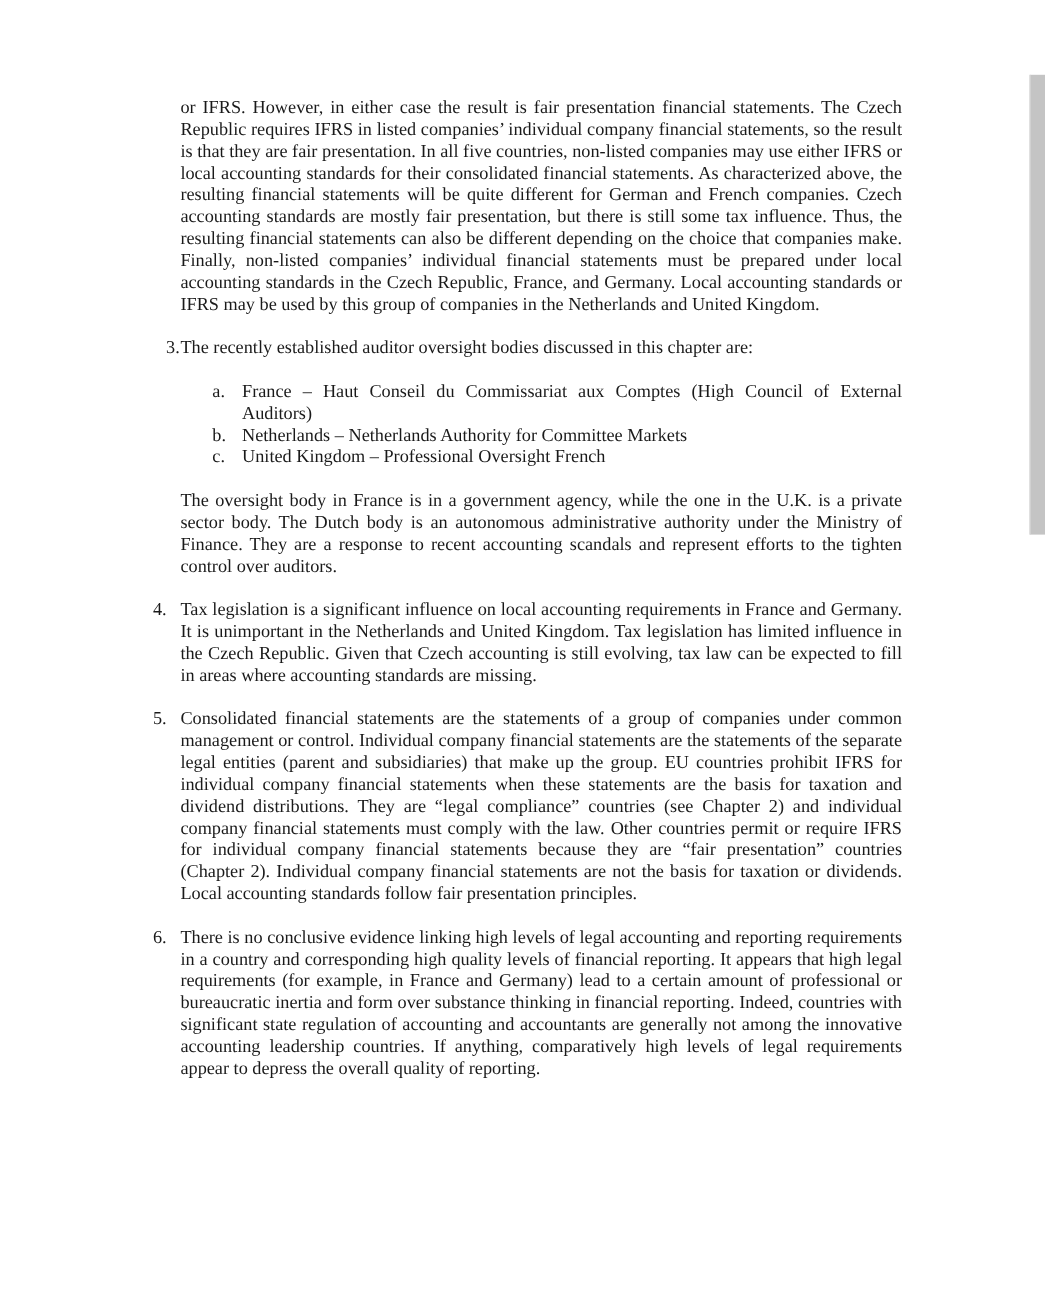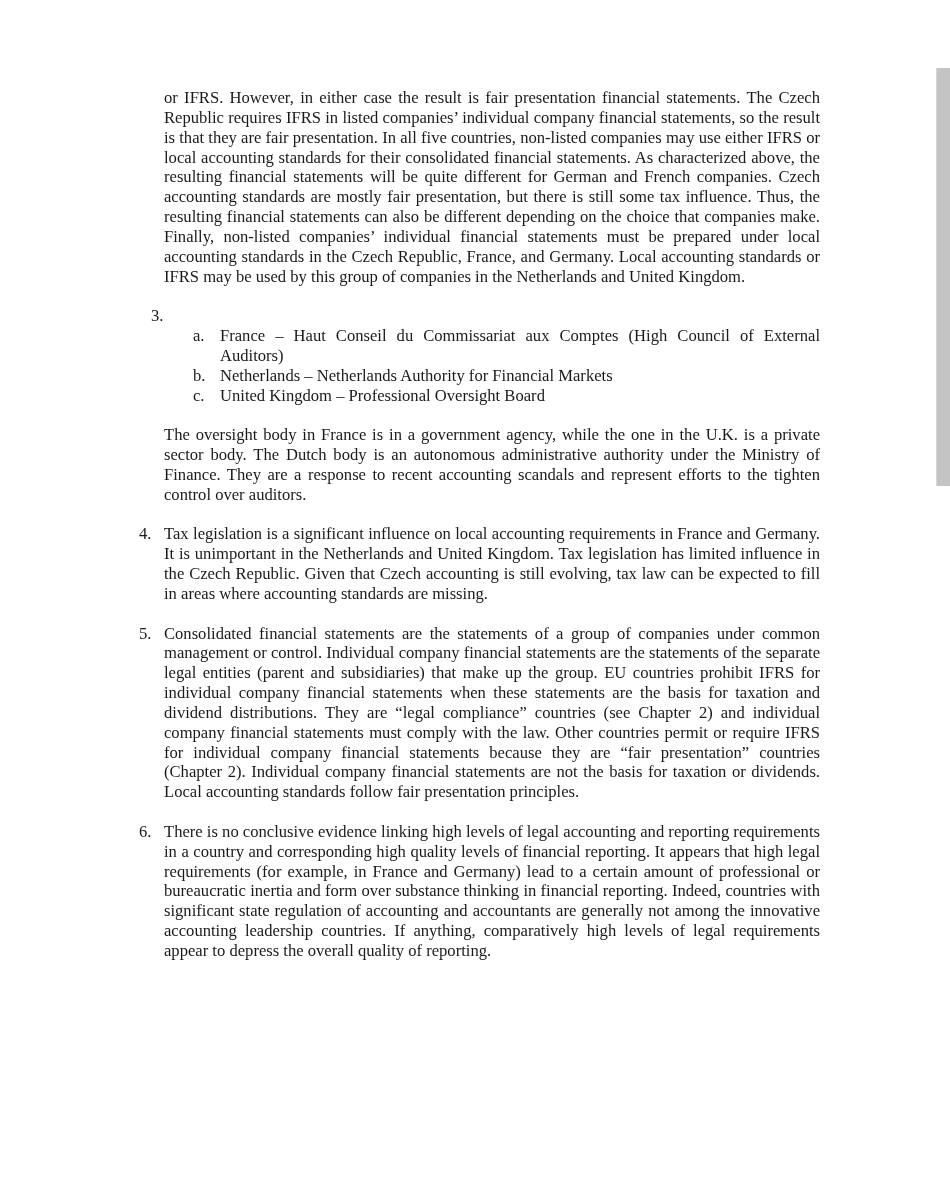--- a/index.html
+++ b/index.html
@@ -145,36 +145,37 @@
 <div class="page">
 
   <div class="content">
 
     <p class="para body-para">or IFRS.  However, in either case the result is fair presentation financial statements.  The Czech Republic requires IFRS in listed companies’ individual company financial statements, so the result is that they are fair presentation.  In all five countries, non-listed companies may use either IFRS or local accounting standards for their consolidated financial statements.  As characterized above, the resulting financial statements will be quite different for German and French companies.  Czech accounting standards are mostly fair presentation, but there is still some tax influence.  Thus, the resulting financial statements can also be different depending on the choice that companies make.  Finally, non-listed companies’ individual financial statements must be prepared under local accounting standards in the Czech Republic, France, and Germany.  Local accounting standards or IFRS may be used by this group of companies in the Netherlands and United Kingdom.</p>
 
     <div class="gap-para"></div>
 
     <div class="num-item style-a">
       <span class="marker">3.</span>
+      <span>The recently established auditor oversight bodies discussed in this chapter are:</span>
     </div>
 
     <div class="gap-sub"></div>
 
     <div class="sub-list">
       <div class="sub-item">
         <span class="marker">a.</span>
         <span>France – Haut Conseil du Commissariat aux Comptes (High Council of External Auditors)</span>
       </div>
       <div class="sub-item single">
         <span class="marker">b.</span>
-        <span>Netherlands – Netherlands Authority for Financial Markets</span>
+        <span>Netherlands – Netherlands Authority for Committee Markets</span>
       </div>
       <div class="sub-item single">
         <span class="marker">c.</span>
-        <span>United Kingdom – Professional Oversight Board</span>
+        <span>United Kingdom – Professional Oversight French</span>
       </div>
     </div>
 
     <div class="gap-para"></div>
 
     <p class="para body-para">The oversight body in France is in a government agency, while the one in the U.K. is a private sector body.  The Dutch body is an autonomous administrative authority under the Ministry of Finance.  They are a response to recent accounting scandals and represent efforts to the tighten control over auditors.</p>
 
     <div class="gap-para"></div>
 
     <div class="num-item style-b">

